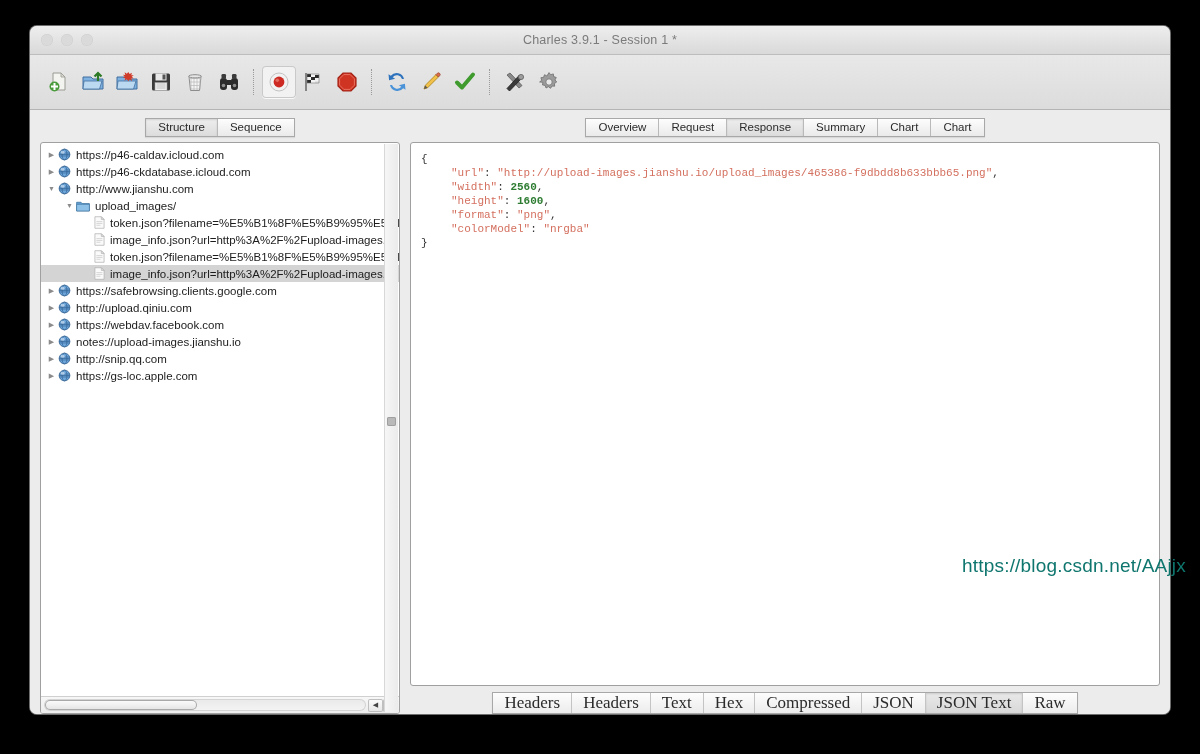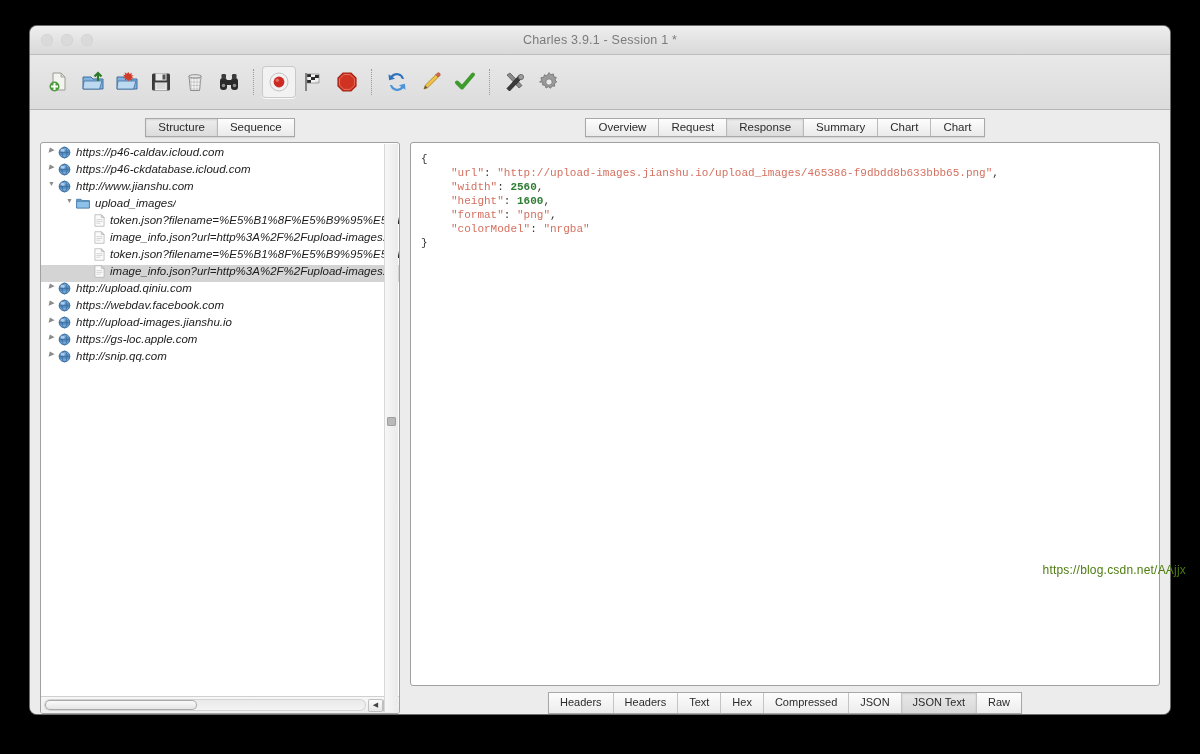--- a/index.html
+++ b/index.html
@@ -154,25 +154,24 @@
   }
   .tree-scrollarea {
     flex: 1;
     overflow: hidden;
     position: relative;
     padding-top: 3px;
   }
   .tree-row {
     height: 17px;
     display: flex;
-    align-items: flex-start;
+    align-items: center;
     font-size: 11.5px;
     color: #1c1c1c;
     white-space: nowrap;
-    font-style: italic;
   }
   .tree-row.selected { background: #d4d4d4; }
   .twisty {
     width: 13px;
     flex: none;
     display: flex;
     align-items: center;
     justify-content: center;
     color: #8b8b8b;
     font-size: 7px;
@@ -282,25 +281,26 @@
   .j-ind   { display:inline-block; width: 30px; }
 
   .bottom-seg-row {
     height: 22px;
     display: flex;
     justify-content: center;
     align-items: center;
     margin-top: 6px;
   }
   .seg-b {
-    font-size: 11px;
+    font-size: 17px;
     color: #2b2b2b;
     padding: 2px 11px 3px 11px;
     background: linear-gradient(180deg,#fdfdfd,#ececec);
     line-height: 15px;
+    font-family: Liberation Serif, serif;
   }
   .seg-b + .seg-b { border-left: 1px solid #c4c4c4; }
   .seg-b.active {
     background: linear-gradient(180deg,#e9e9e9,#d8d8d8);
     box-shadow: inset 0 1px 2px rgba(0,0,0,.13);
   }
 
   
   .statusbar {
     height: 20px;
@@ -324,22 +324,22 @@
     border-radius: 8px;
     padding: 1px 9px 2px 9px;
     box-shadow: inset 0 0 0 1px #bcbcbc;
   }
 
   
   .watermark {
     position: absolute;
     right: 14px;
     bottom: 9px;
-    font-size: 12px;
-    color: #4d7c0f;
+    font-size: 19px;
+    color: #0f766e;
     letter-spacing: .2px;
   }
 </style>
 </head>
 <body>
 
 <div id="screen">
 
   <div id="window">
 
@@ -601,20 +601,33 @@
                 <div style="width: 4px; flex: 0 0 auto;"></div>
                 <div class="twisty">▶</div>
                 <span class="ic">
                   <svg width="13" height="13" viewBox="0 0 16 16">
                     <circle cx="8" cy="8" r="6.6" fill="#6fa8dc" stroke="#2f5f8f" stroke-width="1"></circle>
                     <ellipse cx="8" cy="8" rx="3" ry="6.6" fill="none" stroke="#2f5f8f" stroke-width=".8"></ellipse>
                     <path d="M1.6 6.2h12.8M1.6 9.8h12.8M1.4 8h13.2" stroke="#2f5f8f" stroke-width=".8"></path>
                     <ellipse cx="5.8" cy="5.4" rx="2.4" ry="1.6" fill="#cfe3f5" opacity=".75"></ellipse>
                   </svg>
                 </span>
+                <span class="tree-label">https://safebrowsing.clients.google.com</span>
+              </div>
+              <div class="tree-row">
+                <div style="width: 4px; flex: 0 0 auto;"></div>
+                <div class="twisty">▶</div>
+                <span class="ic">
+                  <svg width="13" height="13" viewBox="0 0 16 16">
+                    <circle cx="8" cy="8" r="6.6" fill="#6fa8dc" stroke="#2f5f8f" stroke-width="1"></circle>
+                    <ellipse cx="8" cy="8" rx="3" ry="6.6" fill="none" stroke="#2f5f8f" stroke-width=".8"></ellipse>
+                    <path d="M1.6 6.2h12.8M1.6 9.8h12.8M1.4 8h13.2" stroke="#2f5f8f" stroke-width=".8"></path>
+                    <ellipse cx="5.8" cy="5.4" rx="2.4" ry="1.6" fill="#cfe3f5" opacity=".75"></ellipse>
+                  </svg>
+                </span>
                 <span class="tree-label">http://upload.qiniu.com</span>
               </div>
               <div class="tree-row">
                 <div style="width: 4px; flex: 0 0 auto;"></div>
                 <div class="twisty">▶</div>
                 <span class="ic">
                   <svg width="13" height="13" viewBox="0 0 16 16">
                     <circle cx="8" cy="8" r="6.6" fill="#6fa8dc" stroke="#2f5f8f" stroke-width="1"></circle>
                     <ellipse cx="8" cy="8" rx="3" ry="6.6" fill="none" stroke="#2f5f8f" stroke-width=".8"></ellipse>
                     <path d="M1.6 6.2h12.8M1.6 9.8h12.8M1.4 8h13.2" stroke="#2f5f8f" stroke-width=".8"></path>
@@ -627,47 +640,47 @@
                 <div style="width: 4px; flex: 0 0 auto;"></div>
                 <div class="twisty">▶</div>
                 <span class="ic">
                   <svg width="13" height="13" viewBox="0 0 16 16">
                     <circle cx="8" cy="8" r="6.6" fill="#6fa8dc" stroke="#2f5f8f" stroke-width="1"></circle>
                     <ellipse cx="8" cy="8" rx="3" ry="6.6" fill="none" stroke="#2f5f8f" stroke-width=".8"></ellipse>
                     <path d="M1.6 6.2h12.8M1.6 9.8h12.8M1.4 8h13.2" stroke="#2f5f8f" stroke-width=".8"></path>
                     <ellipse cx="5.8" cy="5.4" rx="2.4" ry="1.6" fill="#cfe3f5" opacity=".75"></ellipse>
                   </svg>
                 </span>
-                <span class="tree-label">http://upload-images.jianshu.io</span>
+                <span class="tree-label">notes://upload-images.jianshu.io</span>
               </div>
               <div class="tree-row">
                 <div style="width: 4px; flex: 0 0 auto;"></div>
                 <div class="twisty">▶</div>
                 <span class="ic">
                   <svg width="13" height="13" viewBox="0 0 16 16">
                     <circle cx="8" cy="8" r="6.6" fill="#6fa8dc" stroke="#2f5f8f" stroke-width="1"></circle>
                     <ellipse cx="8" cy="8" rx="3" ry="6.6" fill="none" stroke="#2f5f8f" stroke-width=".8"></ellipse>
                     <path d="M1.6 6.2h12.8M1.6 9.8h12.8M1.4 8h13.2" stroke="#2f5f8f" stroke-width=".8"></path>
                     <ellipse cx="5.8" cy="5.4" rx="2.4" ry="1.6" fill="#cfe3f5" opacity=".75"></ellipse>
                   </svg>
                 </span>
+                <span class="tree-label">http://snip.qq.com</span>
+              </div>
+              <div class="tree-row">
+                <div style="width: 4px; flex: 0 0 auto;"></div>
+                <div class="twisty">▶</div>
+                <span class="ic">
+                  <svg width="13" height="13" viewBox="0 0 16 16">
+                    <circle cx="8" cy="8" r="6.6" fill="#6fa8dc" stroke="#2f5f8f" stroke-width="1"></circle>
+                    <ellipse cx="8" cy="8" rx="3" ry="6.6" fill="none" stroke="#2f5f8f" stroke-width=".8"></ellipse>
+                    <path d="M1.6 6.2h12.8M1.6 9.8h12.8M1.4 8h13.2" stroke="#2f5f8f" stroke-width=".8"></path>
+                    <ellipse cx="5.8" cy="5.4" rx="2.4" ry="1.6" fill="#cfe3f5" opacity=".75"></ellipse>
+                  </svg>
+                </span>
                 <span class="tree-label">https://gs-loc.apple.com</span>
-              </div>
-              <div class="tree-row">
-                <div style="width: 4px; flex: 0 0 auto;"></div>
-                <div class="twisty">▶</div>
-                <span class="ic">
-                  <svg width="13" height="13" viewBox="0 0 16 16">
-                    <circle cx="8" cy="8" r="6.6" fill="#6fa8dc" stroke="#2f5f8f" stroke-width="1"></circle>
-                    <ellipse cx="8" cy="8" rx="3" ry="6.6" fill="none" stroke="#2f5f8f" stroke-width=".8"></ellipse>
-                    <path d="M1.6 6.2h12.8M1.6 9.8h12.8M1.4 8h13.2" stroke="#2f5f8f" stroke-width=".8"></path>
-                    <ellipse cx="5.8" cy="5.4" rx="2.4" ry="1.6" fill="#cfe3f5" opacity=".75"></ellipse>
-                  </svg>
-                </span>
-                <span class="tree-label">http://snip.qq.com</span>
               </div>
             </div>
           <div class="v-scroll">
             <div class="v-thumb"></div>
           </div>
           <div class="h-scroll">
             <div class="h-track">
               <div class="h-thumb"></div>
             </div>
             <div class="h-arrow">◀</div>

